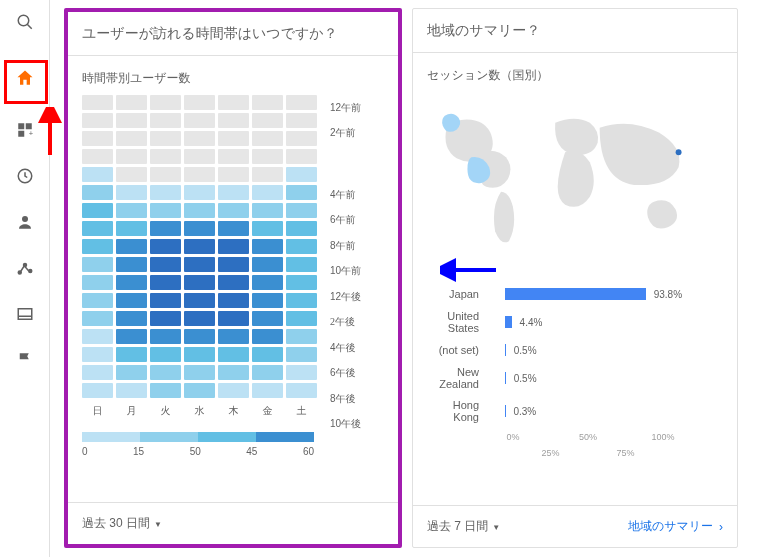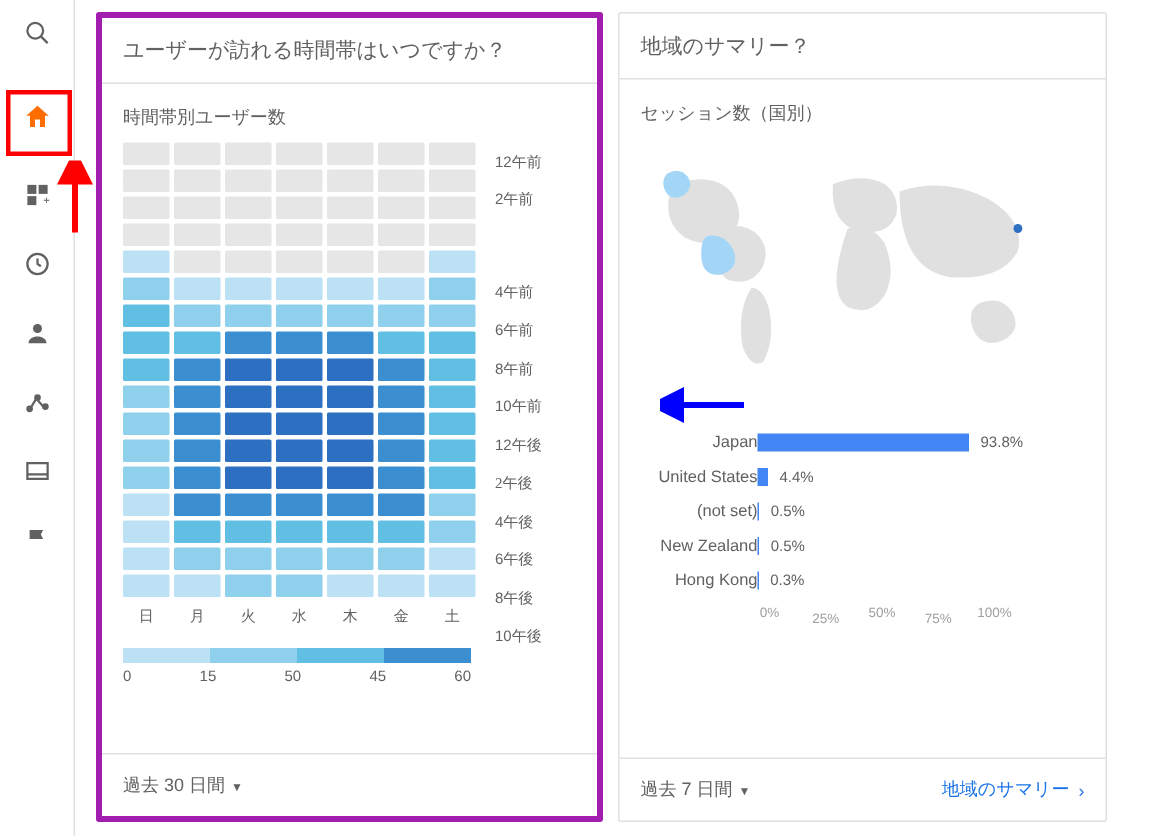--- a/index.html
+++ b/index.html
@@ -25,27 +25,27 @@
 .row-labels span:nth-child(odd) { height: 18px; }
 .col-labels { display: flex; gap: 3px; margin-top: 6px; }
 .col-labels span { width: 31px; text-align: center; font-size: 10px; color: #616161; }
 .legend-bar { display: flex; margin-top: 14px; }
 .legend-seg { height: 10px; width: 58px; }
 .legend-ticks { display: flex; justify-content: space-between; font-size: 10px; color: #616161; margin-top: 4px; width: 232px; }
 .card-footer { border-top: 1px solid #e0e0e0; padding: 12px 14px; display: flex; align-items: center; justify-content: space-between; font-size: 12px; color: #616161; }
 .footer-link { color: #1a73e8; cursor: pointer; display: flex; align-items: center; gap: 6px; }
 .worldmap { width: 100%; height: 170px; margin-bottom: 12px; }
 .country-row { display: flex; align-items: center; margin: 9px 0; font-size: 11px; color: #333; }
-.country-name { width: 78px; text-align: right; padding-right: 0; color: #616161; }
+.country-name { width: 78px; text-align: right; padding-right: 26px; color: #616161; }
 .country-bar-wrap { flex: 1; position: relative; height: 14px; display: flex; align-items: center; }
 .country-bar { height: 12px; background: #4285f4; }
 .country-val { margin-left: 8px; color: #616161; font-size: 10px; }
 .axis { display: flex; font-size: 9px; color: #9e9e9e; margin-top: 6px; position: relative; height: 24px; }
 .axis .top { position: absolute; transform: translateX(-50%); }
-.axis .bot { position: absolute; top: 4px; transform: translateX(-50%); }
+.axis .bot { position: absolute; top: 16px; transform: translateX(-50%); }
 .dropdown-caret { font-size: 8px; color: #616161; margin-left: 4px; }
 </style>
 </head>
 <body>
 
 <div class="sidebar">
   <div class="sidebar-item">
       <svg width="18" height="18" viewBox="0 0 24 24" fill="none" stroke="currentColor" stroke-width="2">
         <circle cx="10" cy="10" r="7"></circle>
         <line x1="21" y1="21" x2="15" y2="15"></line>

